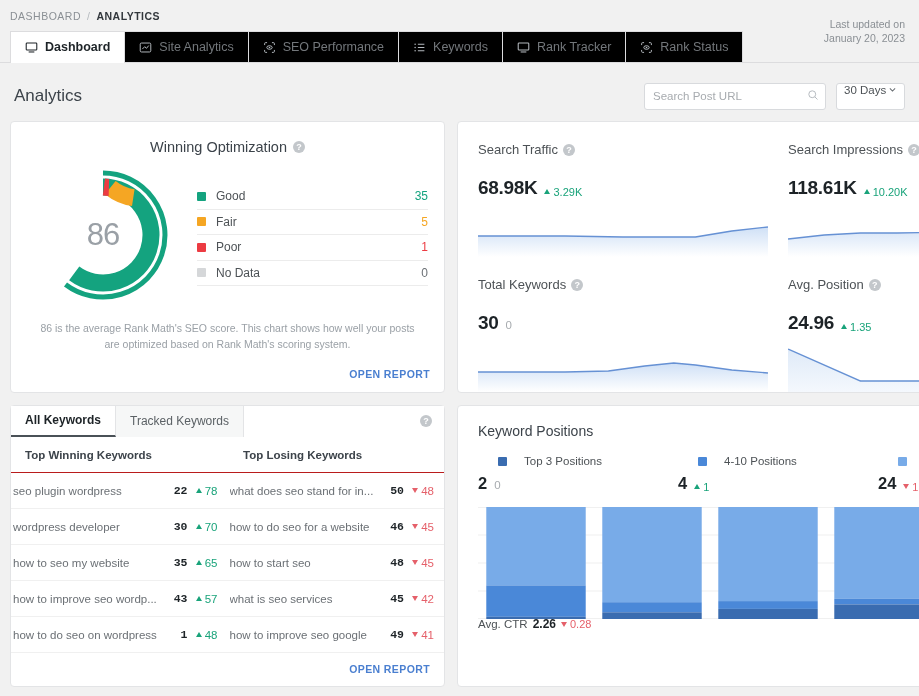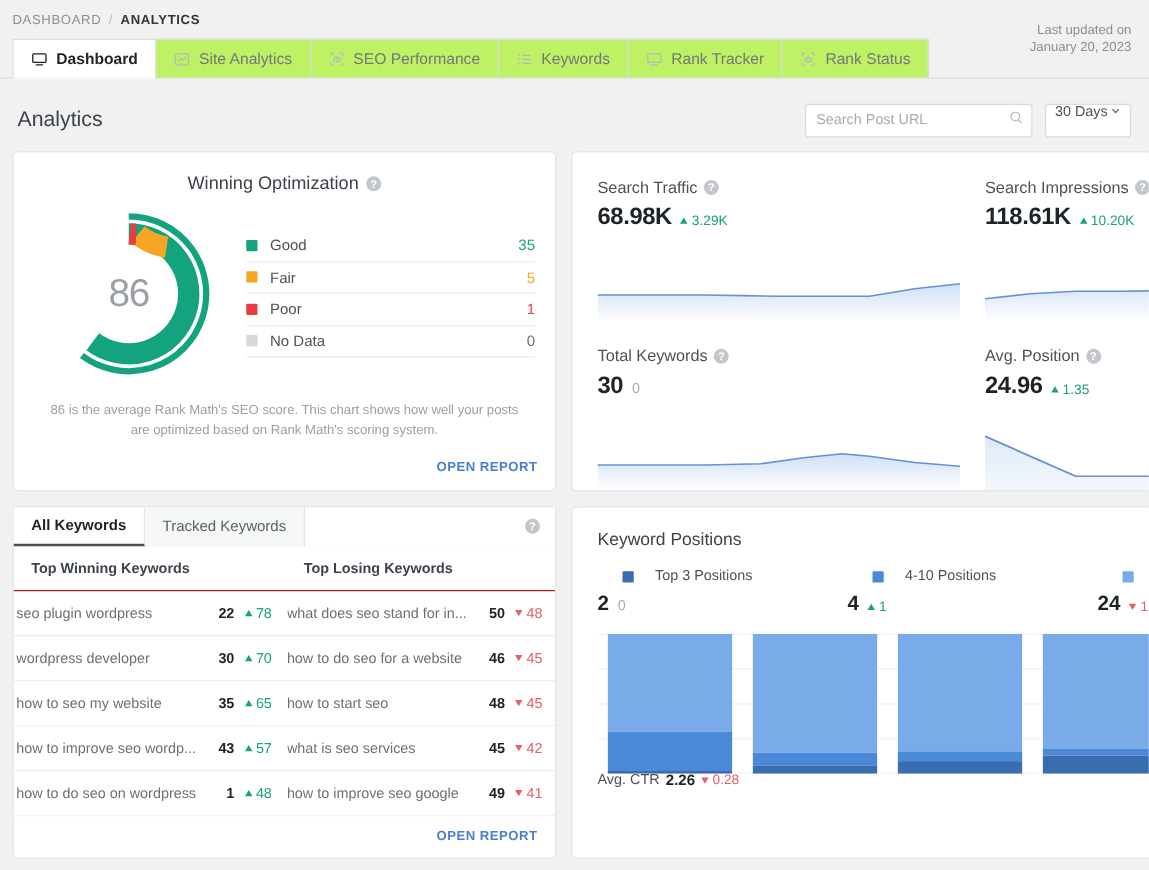--- a/index.html
+++ b/index.html
@@ -31,21 +31,21 @@
     display: flex; align-items: flex-end;
     padding-left: 10px;
     position: relative;
   }
   .tab {
     height: 31px;
     display: flex; align-items: center; gap: 7px;
     padding: 0 14px;
     font-size: 12.5px;
     color: #73777b;
-    background: #bef264;
+    background: #000000;
     border: 1px solid #dcdcde;
     border-bottom: none;
     margin-right: -1px;
     position: relative;
     cursor: pointer;
     white-space: nowrap;
   }
   .tab.active {
     background: #fff;
     color: #1d2327;
@@ -135,21 +135,21 @@
     cursor: pointer; text-decoration: none;
   }
   .oo-footer { position: absolute; right: 14px; bottom: 10px; }
 
   
   .stats { display: grid; grid-template-columns: 1fr 1fr; grid-template-rows: 1fr 1fr; }
   .stat { padding: 20px 0 0 20px; position: relative; overflow: hidden; }
   .stat-label {
     font-size: 13px; color: #4d5256; display: flex; align-items: center; gap: 5px;
   }
-  .stat-value { margin-top: 6px; display: flex; align-items: baseline; gap: 7px; }
+  .stat-value { margin-top: 20px; display: flex; align-items: baseline; gap: 7px; }
   .stat-num { font-size: 19px; font-weight: 700; color: #1d2327; letter-spacing: -.3px; }
   .stat-delta { font-size: 11px; display: flex; align-items: center; gap: 3px; }
   .delta-up { color: #19a37a; }
   .delta-down { color: #e5606a; }
   .delta-zero { color: #a7abaf; font-size: 11.5px; }
   .tri-up { width:0;height:0;border-left:3.5px solid transparent;border-right:3.5px solid transparent;border-bottom:5px solid #19a37a; }
   .tri-down { width:0;height:0;border-left:3.5px solid transparent;border-right:3.5px solid transparent;border-top:5px solid #e5606a; }
   .spark { position: absolute; left: 20px; right: 0; bottom: 0; height: 46px; }
   .spark svg { display:block; width: 100%; height: 100%; }
 
@@ -165,21 +165,21 @@
   .kw-help { position: absolute; right: 12px; top: 9px; }
   .kw-head { display: flex; border-bottom: 1px solid #b91c1c; }
   .kw-head > div { font-size: 11.5px; font-weight: 700; color: #3c434a; padding: 12px 0 11px 14px; }
   .kw-head .col-a { width: 218px; }
   .kw-row { display: flex; border-bottom: 1px solid #f0f0f0; height: 36px; align-items: center; }
   .kw-cell { display: flex; align-items: center; width: 218px; padding-left: 2px; }
   .kw-term {
     flex: 1; font-size: 11.5px; color: #6b7075; white-space: nowrap;
     overflow: hidden; text-overflow: ellipsis; padding-right: 6px;
   }
-  .kw-pos { font-size: 11.5px; font-weight: 700; color: #1d2327; width: 22px; text-align: right; }
+  .kw-pos { font-size: 11.5px; font-weight: 700; color: #1d2327; width: 22px; text-align: right; font-family: Liberation Mono, monospace; }
   .kw-delta { font-size: 11.5px; display: flex; align-items: center; gap: 3px; width: 40px; justify-content: flex-end; padding-right: 10px; }
   .kw-footer { display:flex; justify-content: flex-end; padding: 10px 14px 11px 0; }
 
   
   .kp-title { font-size: 14px; color: #3c434a; padding: 17px 0 0 20px; }
   .kp-legend { display: flex; padding: 16px 0 0 20px; }
   .kp-leg { width: 200px; }
   .kp-leg-top { display: flex; align-items: center; gap: 7px; font-size: 11.5px; color: #4d5256; padding-left: 20px; }
   .kp-leg-val { margin-top: 7px; display: flex; align-items: baseline; gap: 7px; }
   .kp-num { font-size: 16.5px; font-weight: 700; color: #1d2327; }

